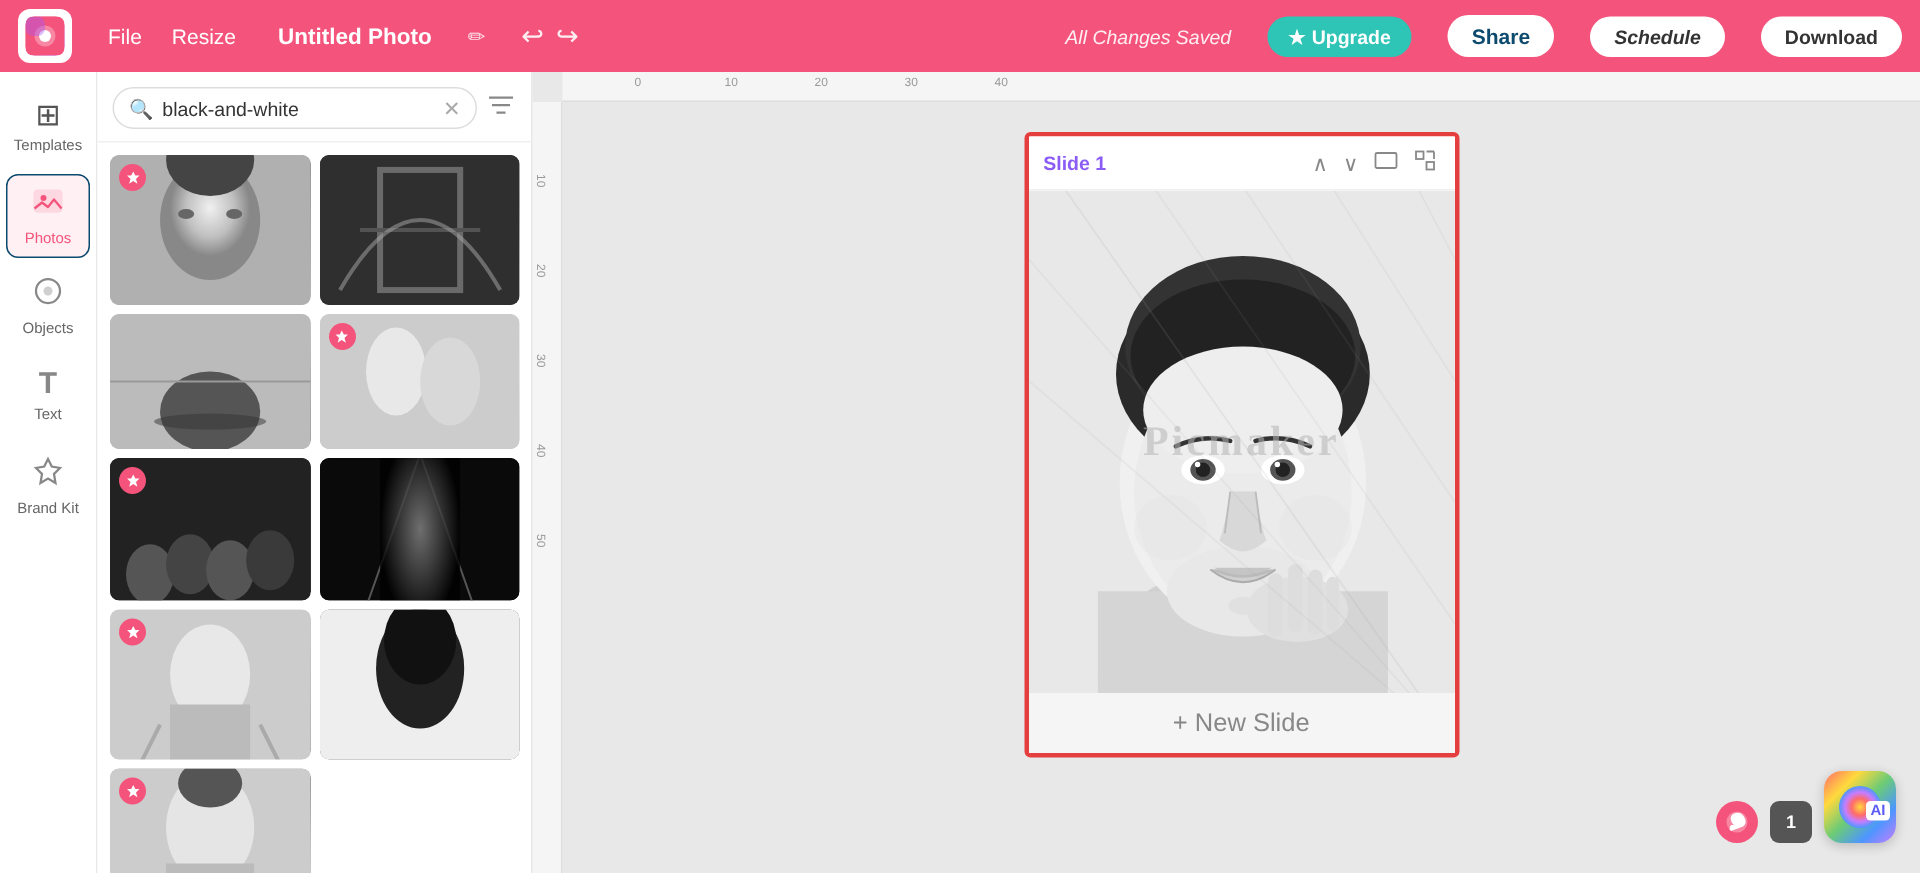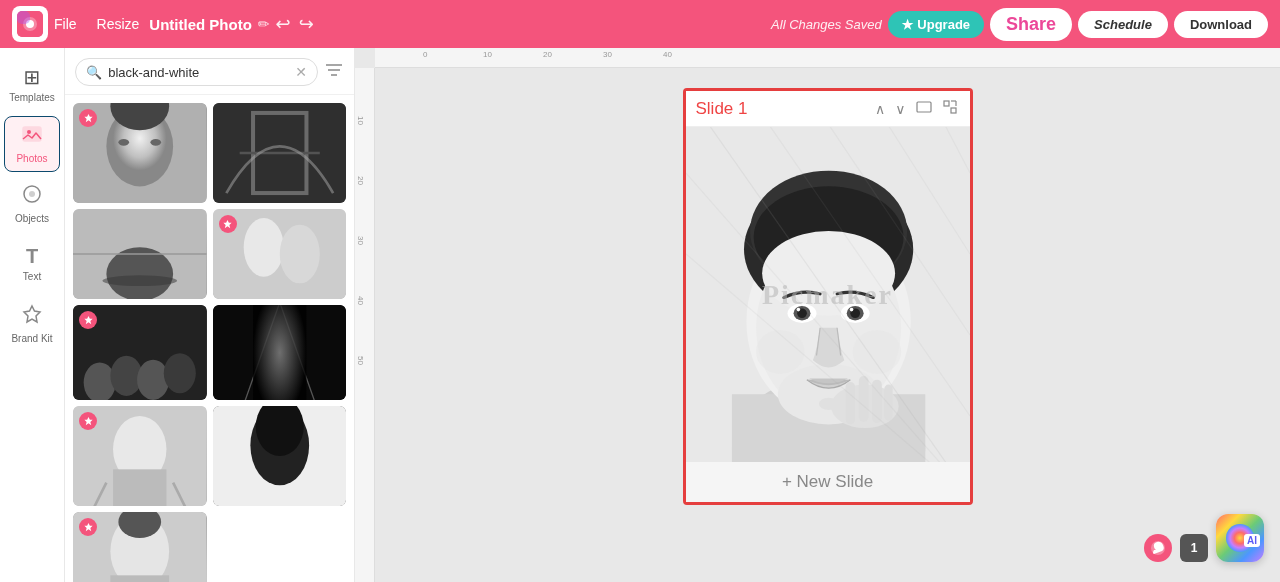--- a/index.html
+++ b/index.html
@@ -5,21 +5,21 @@
     * { box-sizing: border-box; margin: 0; padding: 0; }
     body { font-family: -apple-system, BlinkMacSystemFont, 'Segoe UI', sans-serif; background: #f0f0f0; width: 1280px; height: 582px; overflow: hidden; display: flex; flex-direction: column; }
 
     
     .topbar {
       height: 48px;
       background: #f4547c;
       display: flex;
       align-items: center;
       padding: 0 12px;
-      gap: 6px;
+      gap: 24px;
       flex-shrink: 0;
       z-index: 10;
     }
     .topbar-logo {
       width: 36px; height: 36px;
       background: white;
       border-radius: 8px;
       display: flex; align-items: center; justify-content: center;
       flex-shrink: 0;
     }
@@ -69,25 +69,25 @@
       border: none;
       border-radius: 20px;
       padding: 6px 14px;
       font-size: 13px;
       font-weight: 600;
       cursor: pointer;
       display: flex; align-items: center; gap: 4px;
     }
     .btn-share {
       background: white;
-      color: #ec4899;
+      color: #0c4a6e;
       border: none;
       border-radius: 20px;
       padding: 6px 16px;
-      font-size: 18px;
+      font-size: 14px;
       font-weight: 600;
       cursor: pointer;
     }
     .btn-schedule {
       background: white;
       color: #333;
       border: none;
       border-radius: 20px;
       padding: 6px 16px;
       font-size: 13px;
@@ -266,23 +266,23 @@
     }
     .slide-header {
       background: white;
       padding: 6px 10px;
       display: flex;
       align-items: center;
       justify-content: space-between;
       border-bottom: 1px solid #eee;
     }
     .slide-title {
-      font-size: 17px;
-      font-weight: 400;
-      color: #ef4444;
+      font-size: 13px;
+      font-weight: 700;
+      color: #8b5cf6;
     }
     .slide-controls {
       display: flex; gap: 6px; align-items: center;
     }
     .slide-ctrl-btn {
       background: none; border: none;
       color: #888; cursor: pointer;
       font-size: 14px; padding: 2px;
     }
     .slide-canvas {

